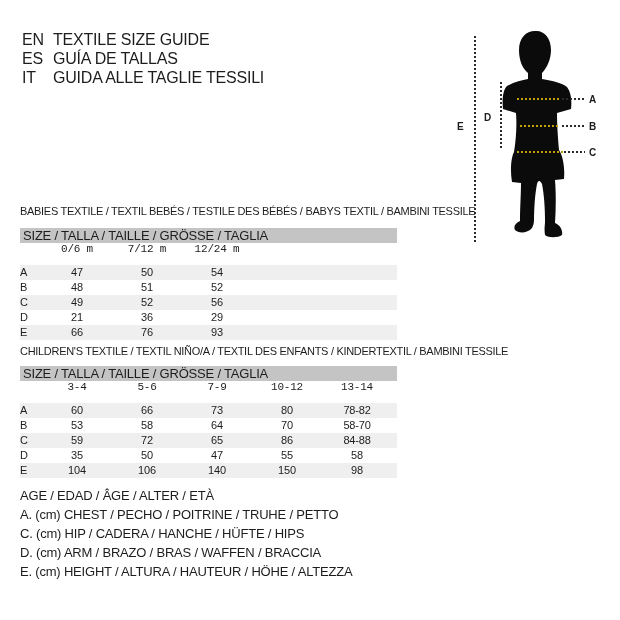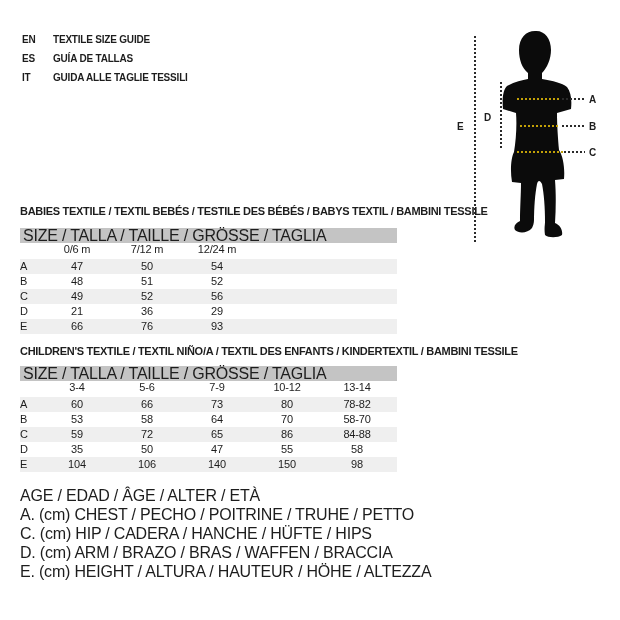--- a/index.html
+++ b/index.html
@@ -17,45 +17,45 @@
     background:#ffffff;
   }
   #page{
     position:relative;
     width:620px;height:620px;
     background:#ffffff;
     overflow:hidden;
     letter-spacing:-0.2px;
   }
   
-  .langs{position:absolute;left:22px;top:30px;font-size:10px;line-height:19px;font-weight:bold;}
+  .langs{position:absolute;left:22px;top:30px;font-size:16px;line-height:19px;}
   .lang-row{white-space:nowrap;}
   .lang-code{display:inline-block;width:31px;}
   
   .vdots{position:absolute;width:2px;
     background-image:repeating-linear-gradient(to bottom,var(--dot) 0 2px,transparent 2px 4px);}
   .hdots{position:absolute;height:2px;
     background-image:repeating-linear-gradient(to right,var(--dot) 0 2px,transparent 2px 4px);}
   .hdots.gold{background-image:repeating-linear-gradient(to right,var(--accent-yellow) 0 2px,transparent 2px 4px);}
   .marker{position:absolute;font-size:10px;font-weight:bold;line-height:11px;}
   .silhouette{position:absolute;left:495px;top:28px;width:105px;height:212px;}
   .silhouette path{fill:var(--silhouette);}
   
-  .sec-title{position:absolute;left:20px;font-size:11px;line-height:14px;white-space:nowrap;letter-spacing:-0.3px;font-weight:bold;}
+  .sec-title{position:absolute;left:20px;font-size:11px;line-height:14px;white-space:nowrap;letter-spacing:-0.3px;}
   
   .tbl{position:absolute;left:20px;width:377px;}
   .size-bar{height:15px;line-height:15px;background:var(--table-header-bg);
-    font-size:16px;padding-left:3px;box-sizing:border-box;white-space:nowrap;}
+    font-size:13px;padding-left:3px;box-sizing:border-box;white-space:nowrap;}
   .trow{display:flex;height:15px;line-height:15px;font-size:11px;}
-  .trow.colhdr{height:16px;line-height:13px;}
+  .trow.colhdr{height:22px;line-height:13px;font-family:Liberation Mono, monospace;}
   .trow .rl{width:22px;text-align:left;}
   .trow .c{width:70px;text-align:center;}
   .trow.stripe{background:var(--row-stripe-bg);}
   
-  .legend{position:absolute;left:20px;top:486px;font-size:16px;line-height:19px;}
+  .legend{position:absolute;left:20px;top:486px;font-size:13px;line-height:19px;}
   .legend div{white-space:nowrap;}
 </style>
 </head>
 <body>
 
 <div id="page">
 
   <div class="langs">
     <div class="lang-row"><span class="lang-code">EN</span><span>TEXTILE SIZE GUIDE</span></div>
     <div class="lang-row"><span class="lang-code">ES</span><span>GUÍA DE TALLAS</span></div>

